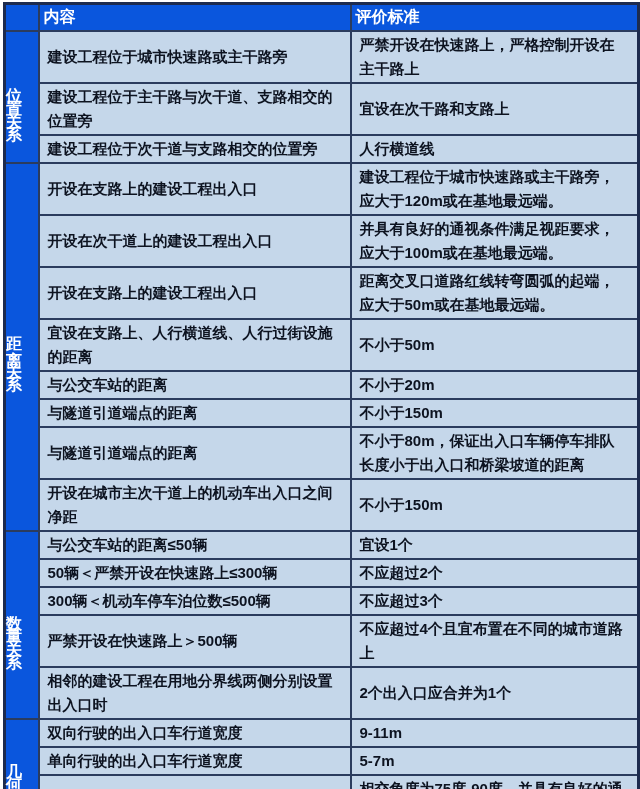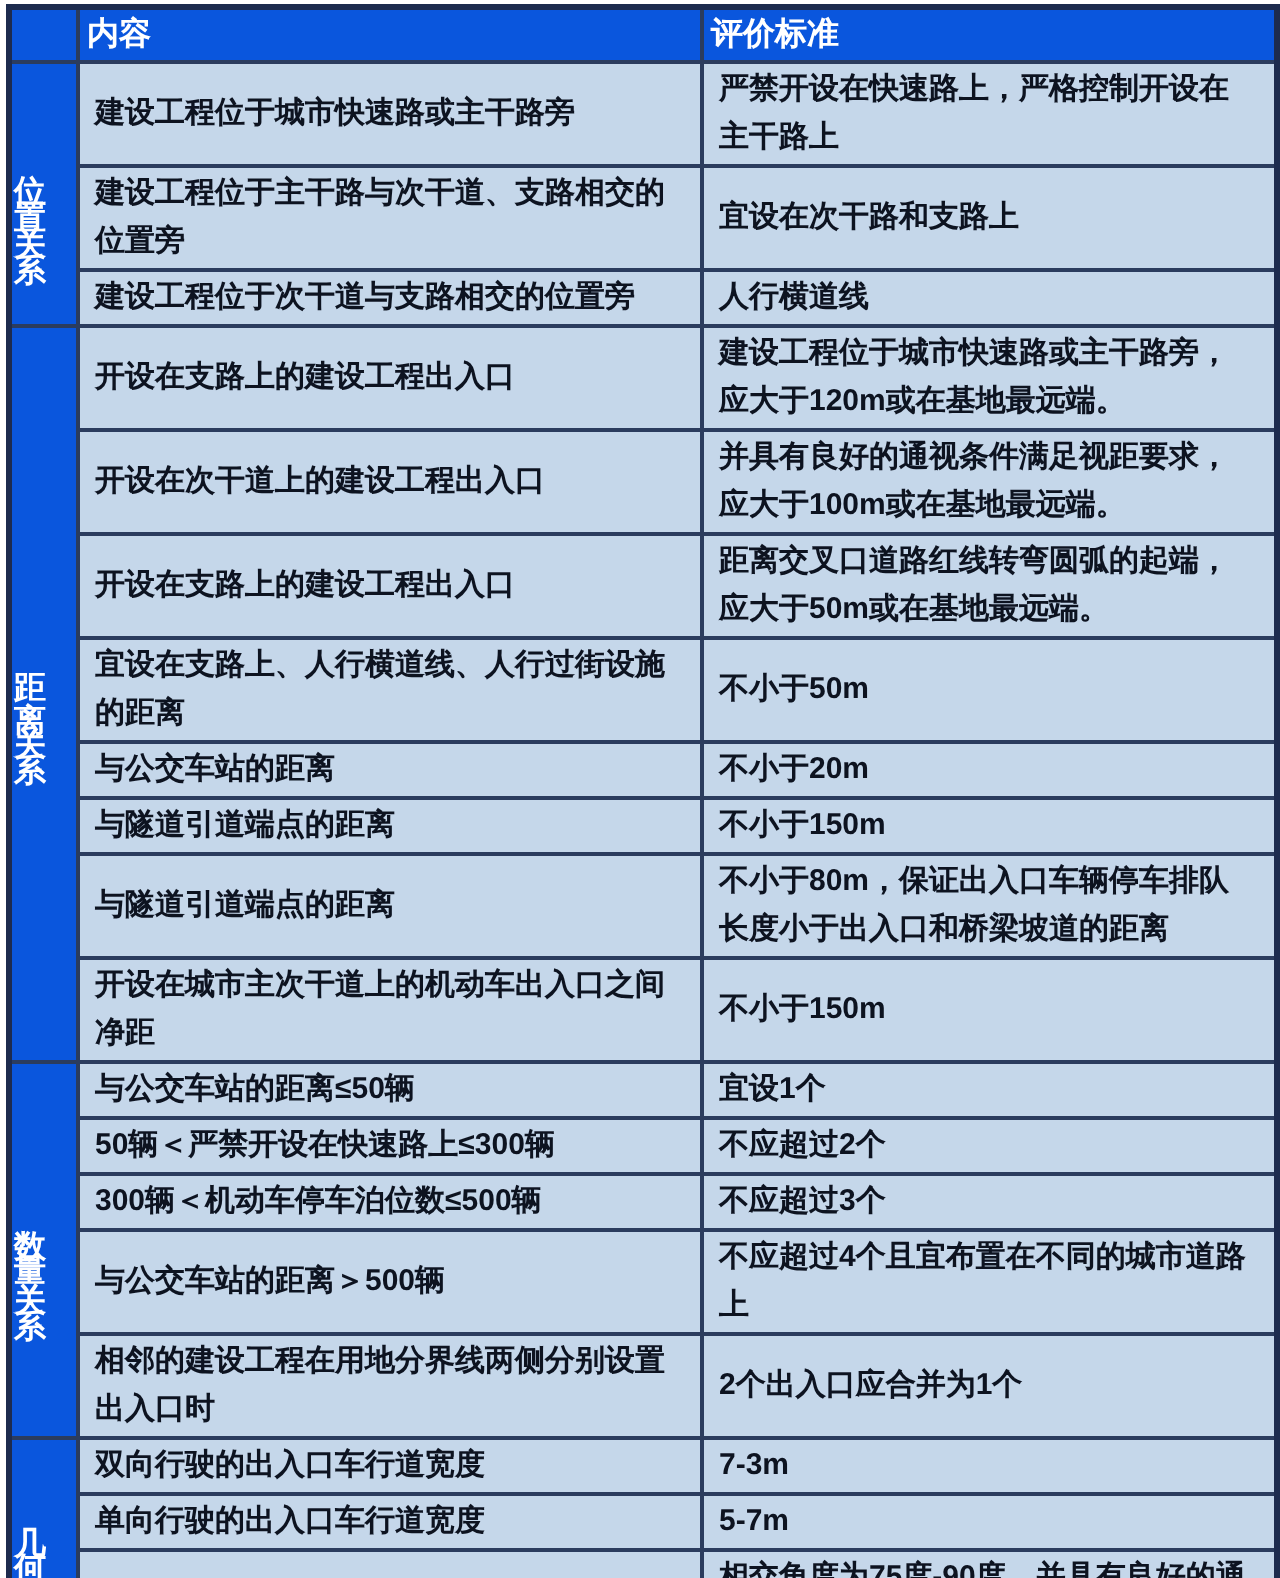--- a/index.html
+++ b/index.html
@@ -140,31 +140,31 @@
       </tr>
       <tr class="r1">
         <td>50辆＜严禁开设在快速路上≤300辆</td>
         <td>不应超过2个</td>
       </tr>
       <tr class="r1">
         <td>300辆＜机动车停车泊位数≤500辆</td>
         <td>不应超过3个</td>
       </tr>
       <tr class="r1">
-        <td>与公交车站的距离＞500辆</td>
+        <td>严禁开设在快速路上＞500辆</td>
         <td>不应超过4个且宜布置在不同的城市道路上</td>
       </tr>
       <tr class="r2">
         <td>相邻的建设工程在用地分界线两侧分别设置出入口时</td>
         <td>2个出入口应合并为1个</td>
       </tr>
       <tr class="r1">
         <td class="cat-cell" rowspan="3"><span class="cat-text">几何条件</span></td>
         <td>双向行驶的出入口车行道宽度</td>
-        <td>7-3m</td>
+        <td>9-11m</td>
       </tr>
       <tr class="r1">
         <td>单向行驶的出入口车行道宽度</td>
         <td>5-7m</td>
       </tr>
       <tr class="r2">
         <td>建设工程出入口与城市道路</td>
         <td>相交角度为75度-90度，并具有良好的通视条件满足视距要求</td>
       </tr>
     </tbody>

